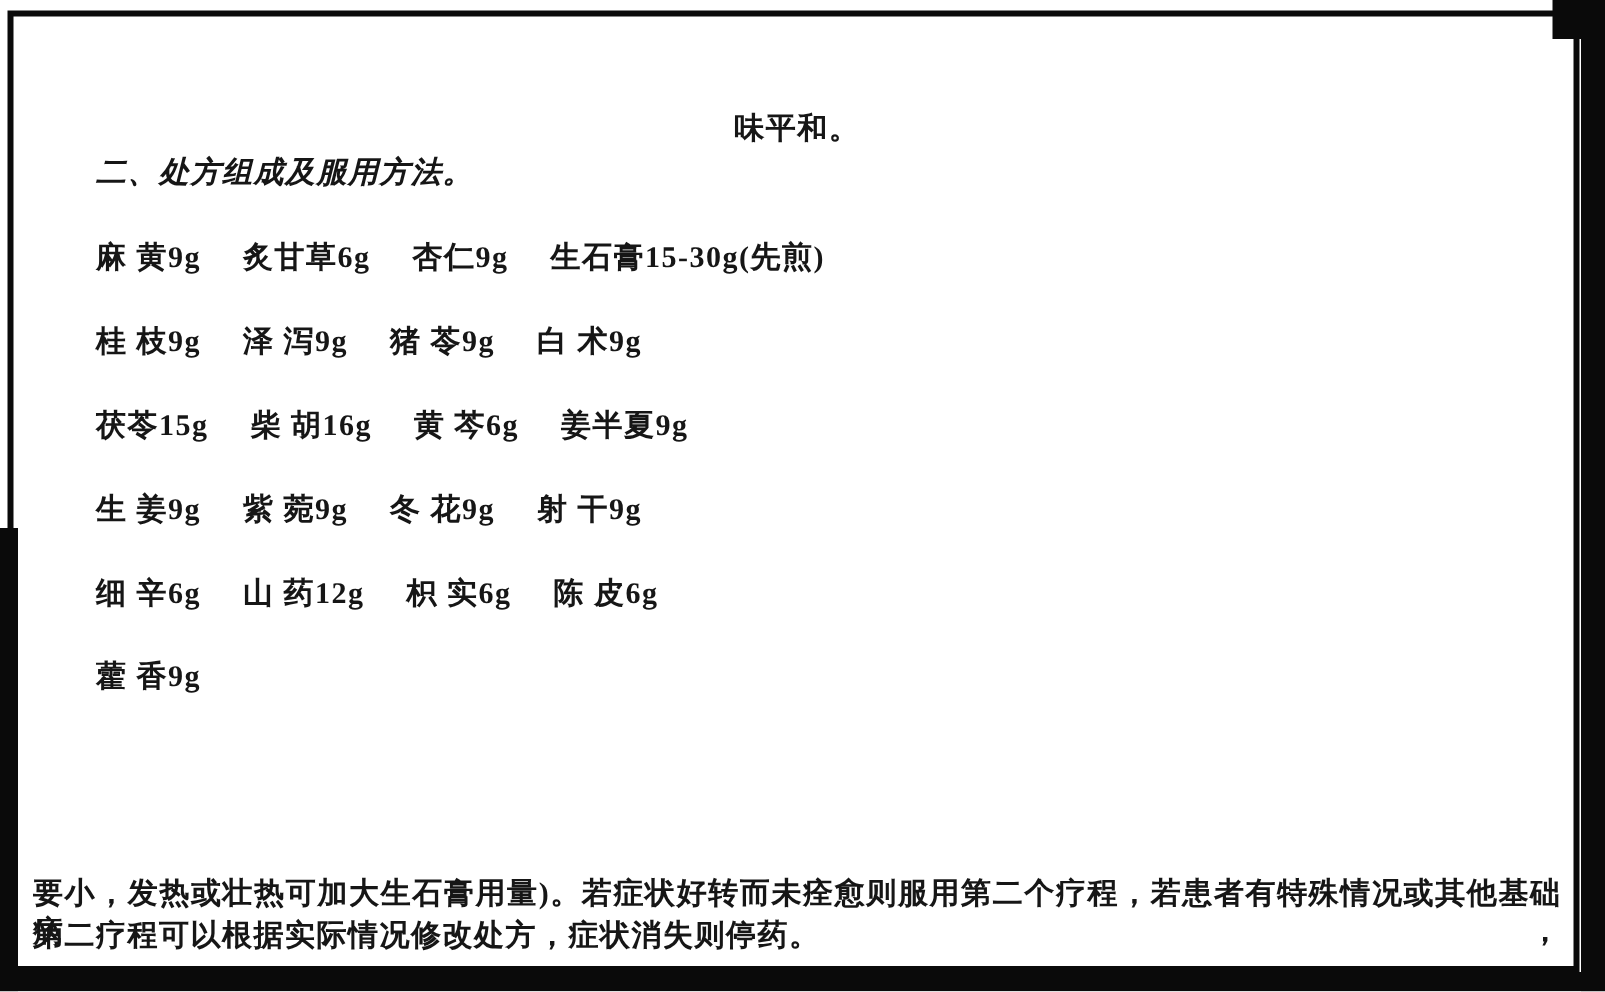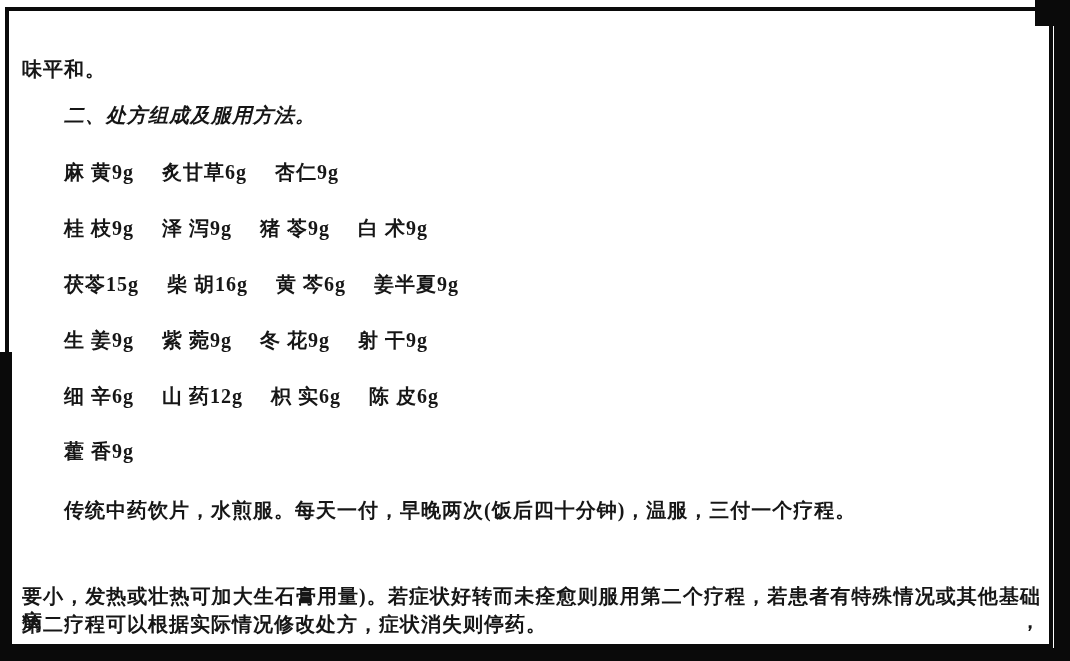--- a/index.html
+++ b/index.html
@@ -44,21 +44,21 @@
     text-justify:inter-character;
   }
   .ing-row{
     display:flex;
     column-gap:28px;
     white-space:nowrap;
     padding-left:42px;
   }
   .ing-row .item{flex:0 0 auto;}
 
-  .t-20{top:20px;}  .t-57{top:57px;}  .t-103{top:103px;font-style:italic;}
+  .t-20{top:20px;}  .t-57{top:74px;text-align:center;}  .t-103{top:103px;font-style:italic;}
   .t-160{top:160px;}.t-216{top:216px;}.t-272{top:272px;}
   .t-328{top:328px;}.t-384{top:384px;}.t-439{top:439px;}
   .t-498{top:498px;}.t-556{top:556px;}.t-584{top:584px;}.t-612{top:612px;}
 </style>
 </head>
 <body>
 
 <div class="canvas">
 
   <div class="page-border"></div>
@@ -70,20 +70,21 @@
   <div class="content">
 
     <div class="line t-57">味平和。</div>
 
     <div class="line indent t-103">二、处方组成及服用方法。</div>
 
     <div class="line ing-row t-160">
       <span class="item">麻 黄9g</span>
       <span class="item">炙甘草6g</span>
       <span class="item">杏仁9g</span>
+      <span class="item">生石膏15-30g(先煎)</span>
     </div>
 
     <div class="line ing-row t-216">
       <span class="item">桂 枝9g</span>
       <span class="item">泽 泻9g</span>
       <span class="item">猪 苓9g</span>
       <span class="item">白 术9g</span>
     </div>
 
     <div class="line ing-row t-272">
@@ -104,19 +105,18 @@
       <span class="item">细 辛6g</span>
       <span class="item">山 药12g</span>
       <span class="item">枳 实6g</span>
       <span class="item">陈 皮6g</span>
     </div>
 
     <div class="line ing-row t-439">
       <span class="item">藿 香9g</span>
     </div>
 
-    <div class="line indent t-498">传统中药饮片，水煎服。每天一付，早晚两次(饭后四十分钟)，温服，三付一个疗程。</div>
 
     <div class="line t-612">第二疗程可以根据实际情况修改处方，症状消失则停药。</div>
     <div class="line fill t-584">要小，发热或壮热可加大生石膏用量)。若症状好转而未痊愈则服用第二个疗程，若患者有特殊情况或其他基础病，</div>
 
   </div>
 </div>
 
 </body></html>

